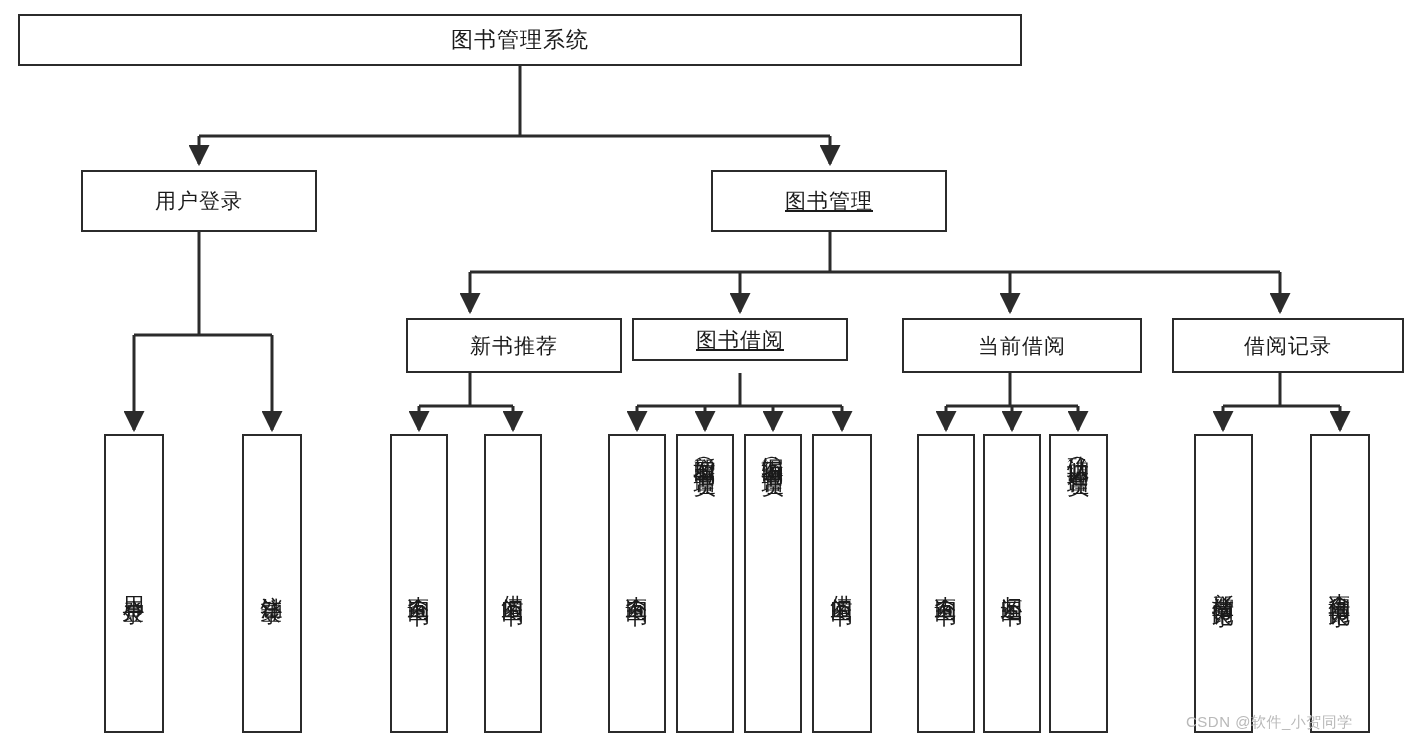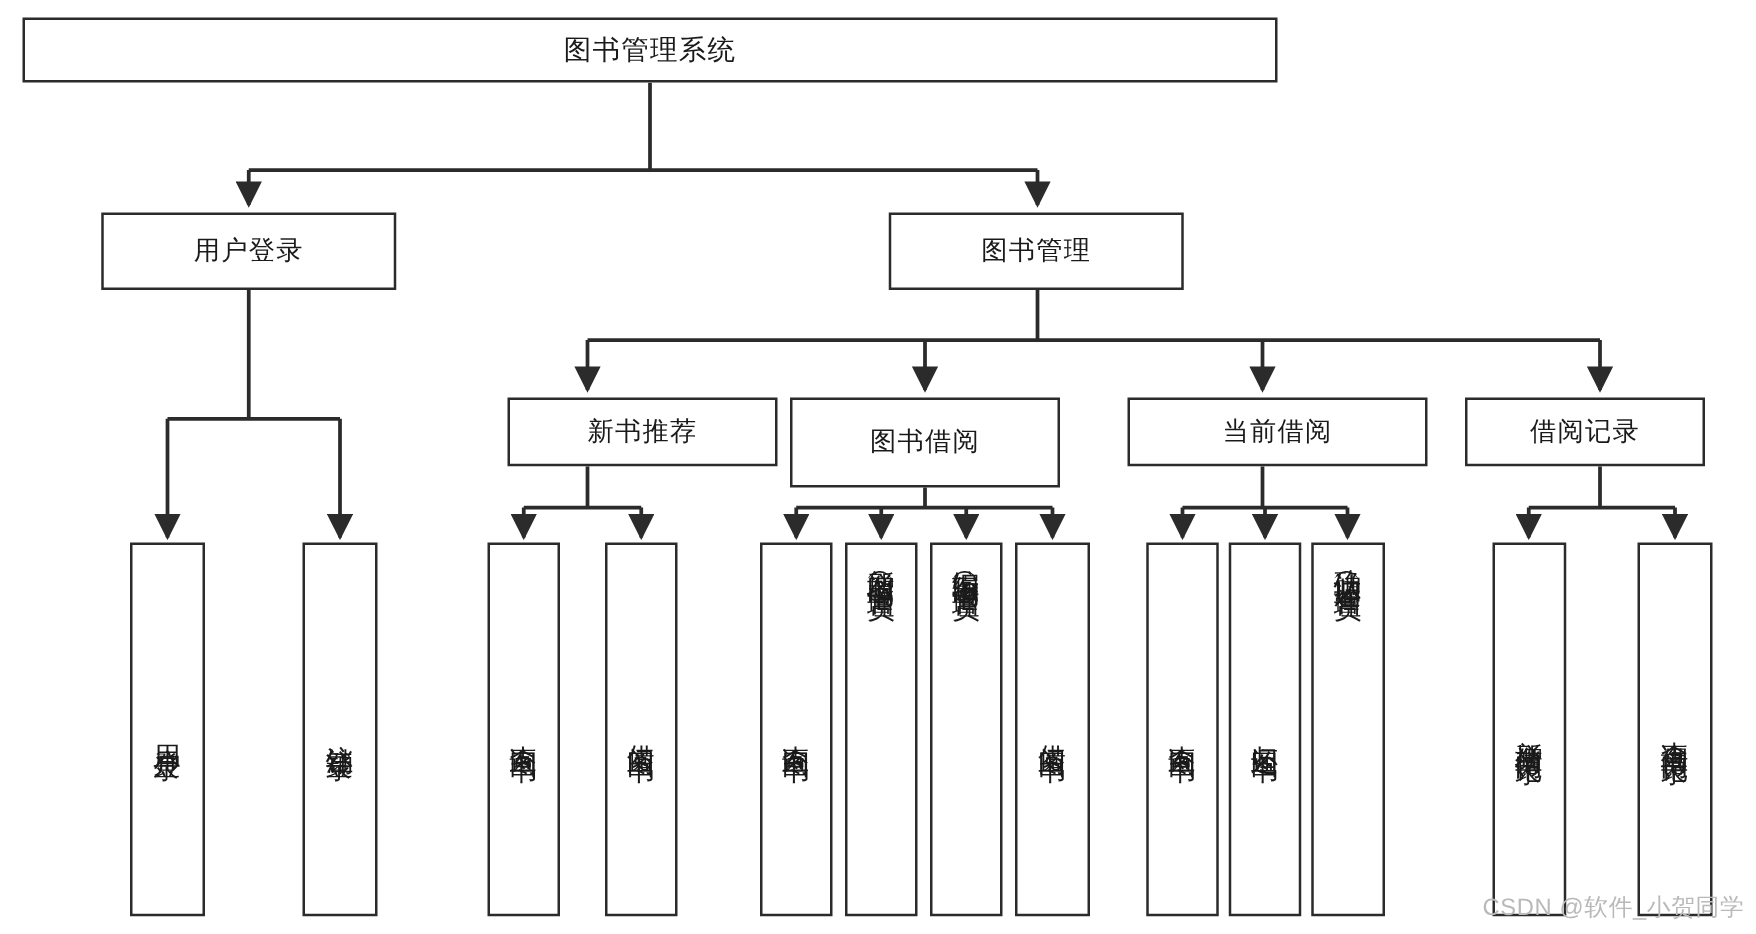--- a/index.html
+++ b/index.html
@@ -69,21 +69,21 @@
     padding-top: 2px;
   }
   .node.vert.mid-text {
     align-items: center;
     padding-top: 0;
   }
   #watermark {
     position: absolute;
     left: 1186px;
     top: 713px;
-    font-size: 19px;
+    font-size: 15px;
     color: #b9b9b9;
     white-space: nowrap;
     letter-spacing: 0.5px;
   }
 </style>
 </head>
 <body>
 
 <div id="canvas">
 
@@ -138,37 +138,37 @@
   </svg>
 
   <div class="node horiz root" style="left:18px; top:14px; width:1004px; height:52px;align-items:center;">
     <span class="label">图书管理系统</span>
   </div>
 
   <div class="node horiz" style="left:81px; top:170px; width:236px; height:62px;">
     <span class="label">用户登录</span>
   </div>
 
-  <div class="node horiz" style="left:711px; top:170px; width:236px; height:62px;">
+  <div class="node horiz" style="left:711px; top:170px; width:236px; height:62px;text-decoration:underline;">
     <span class="label">图书管理</span>
   </div>
 
   <div class="node horiz" style="left:362px; top:318px; width:216px; height:55px;margin-left:44px;">
     <span class="label">新书推荐</span>
   </div>
 
-  <div class="node horiz" style="left:632px; top:318px; width:216px; height:72px;">
+  <div class="node horiz" style="left:632px; top:318px; width:216px; height:43px;text-decoration:underline;">
     <span class="label">图书借阅</span>
   </div>
 
   <div class="node horiz" style="left:902px; top:318px; width:240px; height:55px;">
     <span class="label">当前借阅</span>
   </div>
 
-  <div class="node horiz" style="left:1172px; top:318px; width:192px; height:55px;">
+  <div class="node horiz" style="left:1172px; top:318px; width:232px; height:55px;">
     <span class="label">借阅记录</span>
   </div>
 
   <div class="node vert mid-text" style="left:104px; top:434px; width:60px; height:299px;">
     <span class="label">用户登录</span>
   </div>
 
   <div class="node vert mid-text" style="left:242px; top:434px; width:60px; height:299px;">
     <span class="label">注销登录</span>
   </div>

